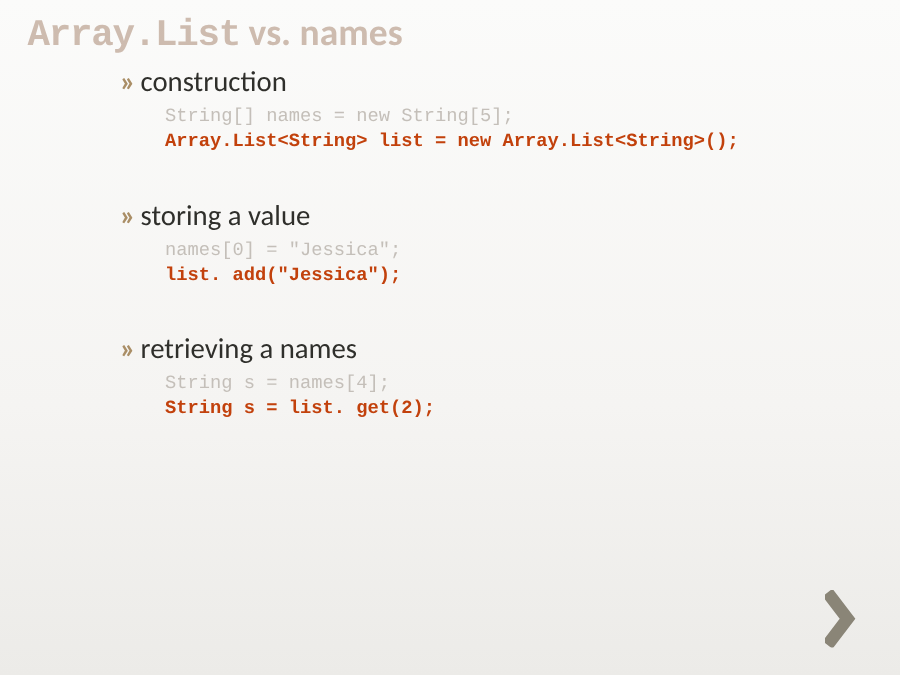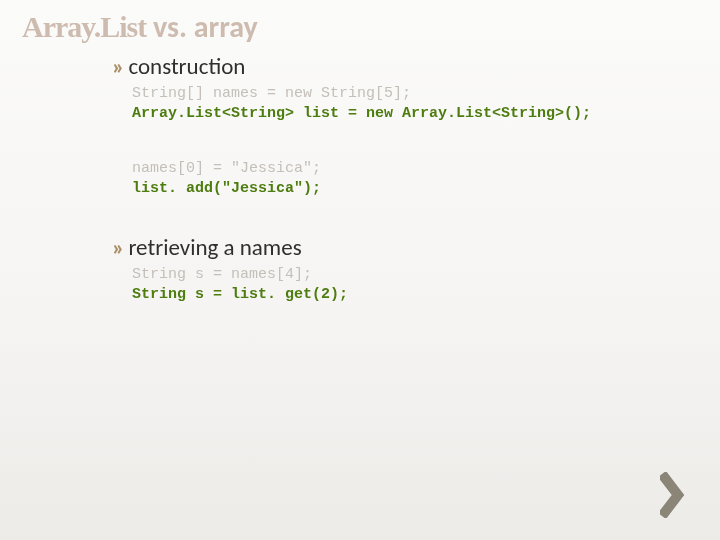--- a/index.html
+++ b/index.html
@@ -14,92 +14,95 @@
   }
   .title {
     position: absolute;
     top: 8px;
     left: 22px;
     font-size: 30px;
     font-weight: 600;
     color: rgba(150, 110, 85, 0.45);
   }
   .title .mono {
-    font-family: Liberation Serif, serif;
+    font-family: Liberation Mono, monospace;
     font-weight: 600;
     letter-spacing: -1px;
   }
   .title .vs {
     font-family: Calibri, "Segoe UI", Arial, sans-serif;
     margin-top: 30px;
   }
   .content {
     position: absolute;
     top: 52px;
     left: 96px;
     right: 30px;
   }
   .section {
     margin-bottom: 34px;
   }
   .hline {
     font-size: 23px;
     color: #2f2f2b;
-    margin: 0 0 4px 16px;
+    margin: 0 0 4px 0;
   }
   .hline .raquo {
     color: #aa8e66;
     font-weight: 600;
     margin-right: 4px;
   }
   .code {
     font-family: Consolas, "Courier New", monospace;
     font-size: 15px;
     line-height: 1.35;
     margin-left: 36px;
     white-space: pre;
   }
   .code .dim {
     color: #c4bfb9;
     text-align: center;
   }
   .code .bold {
-    color: #4d7c0f;
+    color: #c2410c;
     font-weight: 700;
   }
   .chevron {
     position: absolute;
     right: 30px;
     bottom: 22px;
     width: 30px;
     height: 46px;
   }
   .chevron svg {
     width: 100%;
     height: 100%;
   }
 </style>
 </head>
 <body>
 
 <div class="title">
-  <span class="mono">Array.List</span><span class="vs"> vs. </span><span class="vs">array</span>
+  <span class="mono">Array.List</span><span class="vs"> vs. </span><span class="vs">names</span>
 </div>
 
 <div class="content">
 
   <div class="section">
     <div class="hline">
       <span class="raquo">»</span><span>construction</span>
     </div>
     <div class="code"><span class="dim">String[] names = new String[5];</span>
 <span class="bold">Array.List&lt;String&gt; list = new Array.List&lt;String&gt;();</span></div>
   </div>
 
   <div class="section">
+    <div class="hline">
+      <span class="raquo">»</span><span>storing a value</span>
+    </div>
     <div class="code"><span class="dim">names[0] = "Jessica";</span>
 <span class="bold">list. add("Jessica");</span></div>
   </div>
 
   <div class="section">
     <div class="hline">
       <span class="raquo">»</span><span>retrieving a names</span>
     </div>
     <div class="code"><span class="dim">String s = names[4];</span>
 <span class="bold">String s = list. get(2);</span></div>

